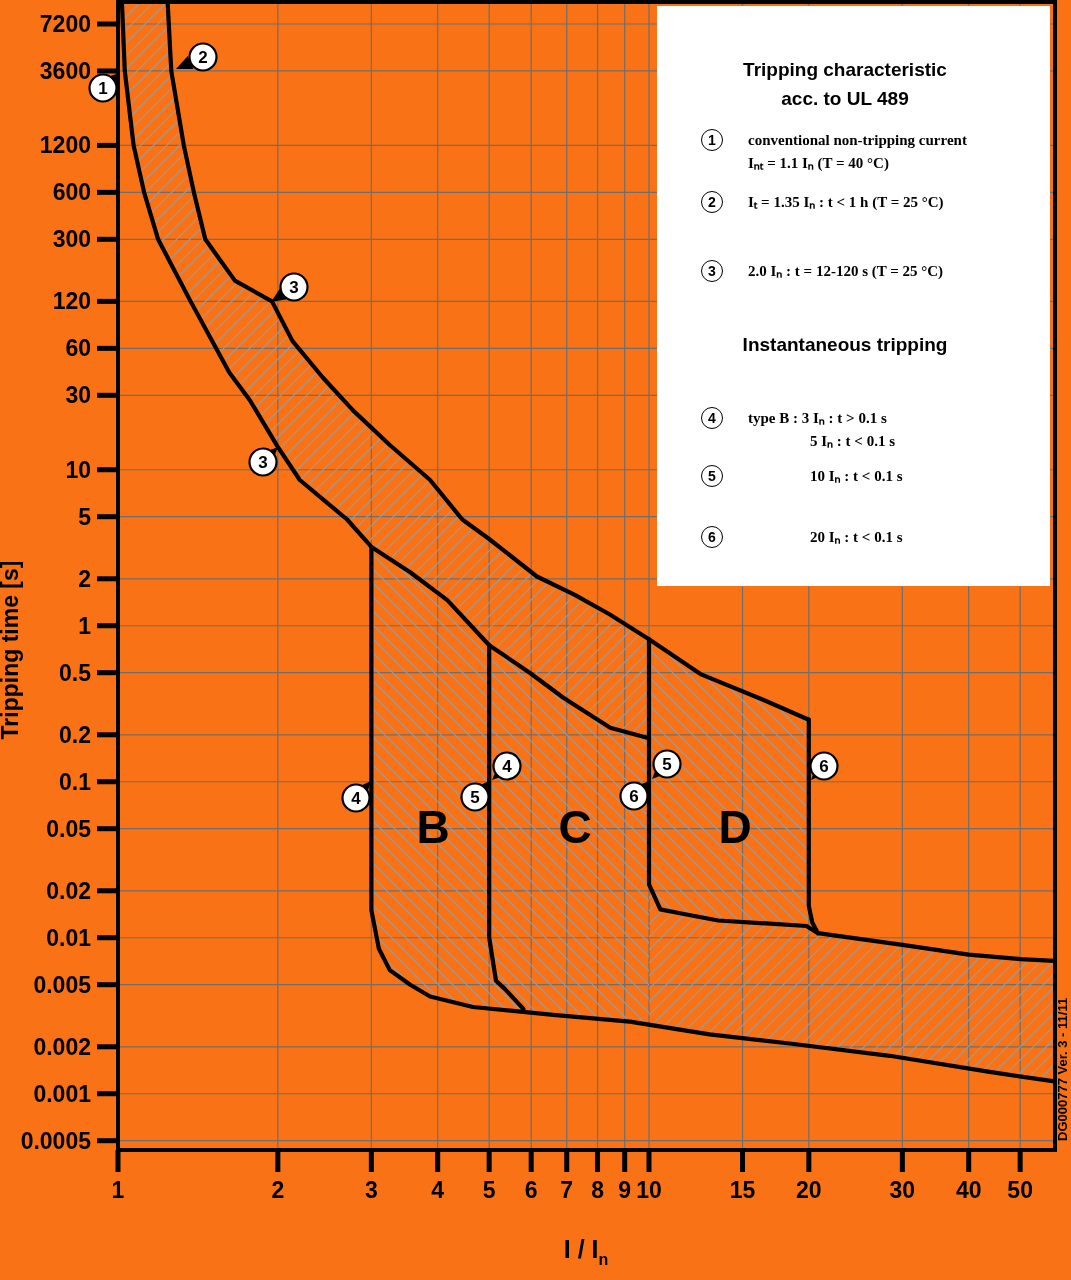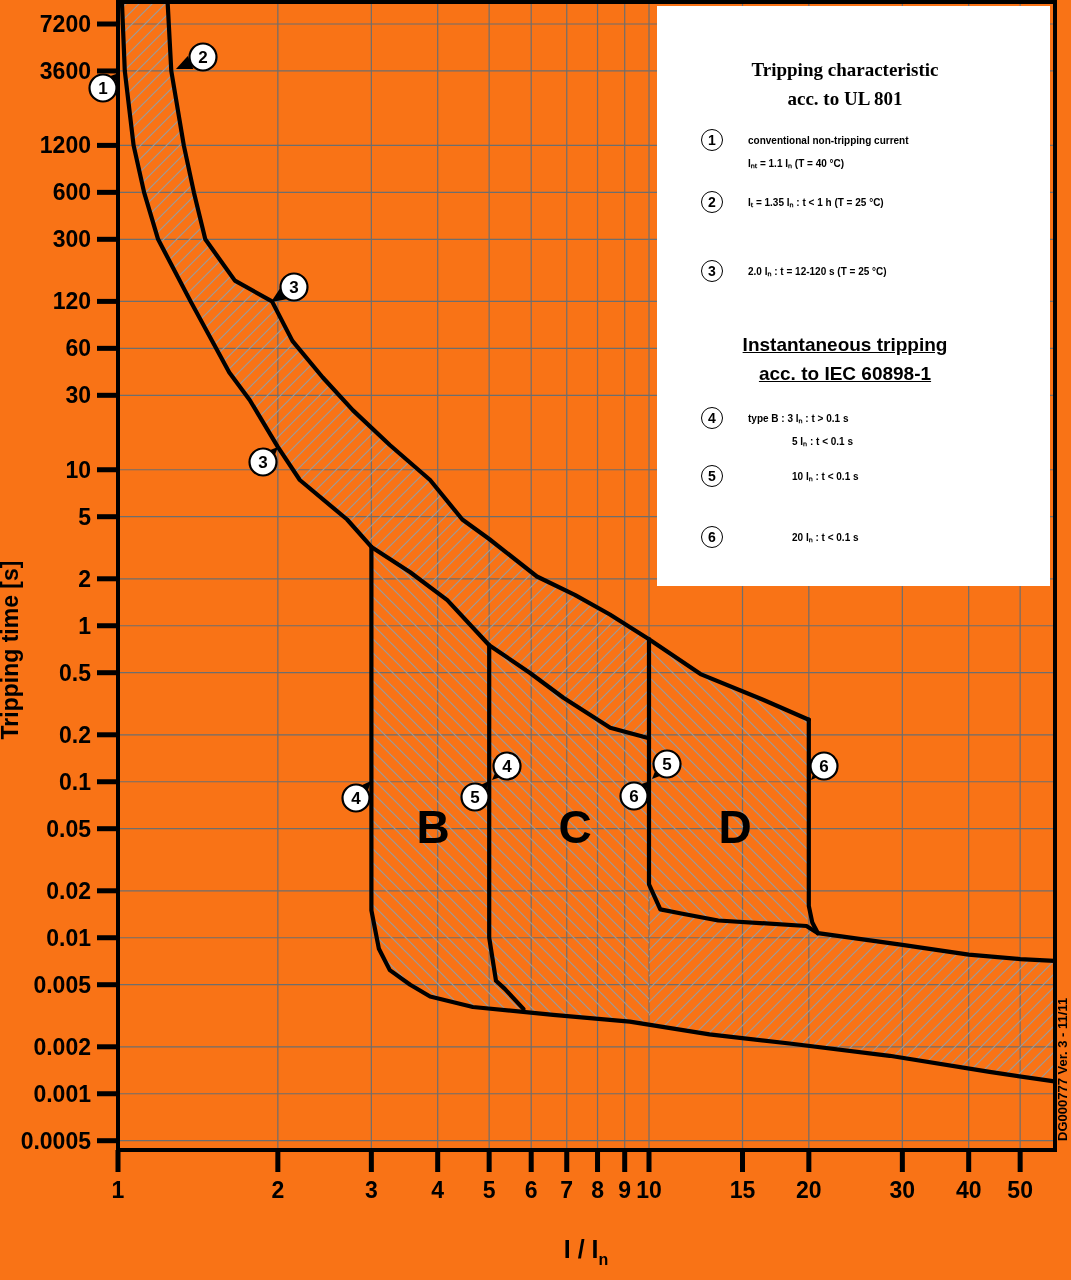--- a/index.html
+++ b/index.html
@@ -2,27 +2,27 @@
 <html><head>
 <meta charset="utf-8">
 <style>
   html,body{margin:0;padding:0;background:#fff;}
   #stage{position:relative;width:1071px;height:1280px;background:#f97316;overflow:hidden;
          font-family:"Liberation Sans",sans-serif;}
   #chart-svg{position:absolute;left:0;top:0;}
   svg text{font-family:"Liberation Sans",sans-serif;font-weight:bold;fill:#000;}
   
   #legend{position:absolute;left:700px;top:55px;width:320px;color:#000;font-weight:bold;}
-  .lg-title{position:absolute;left:0;top:0;width:290px;text-align:center;font-size:19px;line-height:29px;font-family:Liberation Serif, serif;}
-  .lg-sub{position:absolute;left:0;top:275px;width:290px;text-align:center;font-size:19px;line-height:29px;text-decoration:underline;}
+  .lg-title{position:absolute;left:0;top:0;width:290px;text-align:center;font-size:19px;line-height:29px;}
+  .lg-sub{position:absolute;left:0;top:275px;width:290px;text-align:center;font-size:19px;line-height:29px;}
   .lg-item{position:absolute;left:0;}
   .lg-circ{position:absolute;left:1px;top:0;width:20px;height:20px;border:1.8px solid #000;border-radius:50%;
            text-align:center;font-size:14px;line-height:20px;background:#fff;}
-  .lg-text{position:absolute;left:48px;top:0;width:280px;font-size:10px;line-height:23px;white-space:nowrap;}
-  .lg-l2-indent{margin-left:44px;}
+  .lg-text{position:absolute;left:48px;top:0;width:280px;font-size:15px;line-height:23px;white-space:nowrap;font-family:Liberation Serif, serif;}
+  .lg-l2-indent{margin-left:62px;}
 </style>
 </head>
 <body>
 <div id="stage">
 
 <svg id="chart-svg" width="1071" height="1280">
       <defs>
         <pattern id="hfwd" width="13" height="13" patternUnits="userSpaceOnUse">
           <path d="M-3 16 L16 -3 M-9.5 9.5 L9.5 -9.5 M3.5 22.5 L22.5 3.5" stroke="#9a9a9a" stroke-width="1.2" fill="none"></path>
         </pattern>
@@ -199,25 +199,24 @@
         <text x="634" y="802" text-anchor="middle" font-size="17">6</text>
         <path d="M811 780 L816.7576631484923 763.5121464384083 L827.0167720312605 773.0384618295502 Z" fill="#000"></path>
         <circle cx="824" cy="766" r="13.5" fill="#fff" stroke="#000" stroke-width="2.2"></circle>
         <text x="824" y="772" text-anchor="middle" font-size="17">6</text>
       </g>
     </svg>
 
 <div id="legend">
   <div class="lg-title">
     <div>Tripping characteristic</div>
-    <div>acc. to UL 801</div>
+    <div>acc. to UL 489</div>
   </div>
   <div class="lg-sub">
     <div>Instantaneous tripping</div>
-    <div>acc. to IEC 60898-1</div>
   </div>
 
 <div class="lg-item" style="top: 74px;">
         <div class="lg-circ">1</div>
         <div class="lg-text">
           <div>conventional non-tripping current</div>
           <div>Iₙₜ = 1.1 Iₙ   (T = 40 °C)</div>
         </div>
       </div>
       <div class="lg-item" style="top: 136px;">

